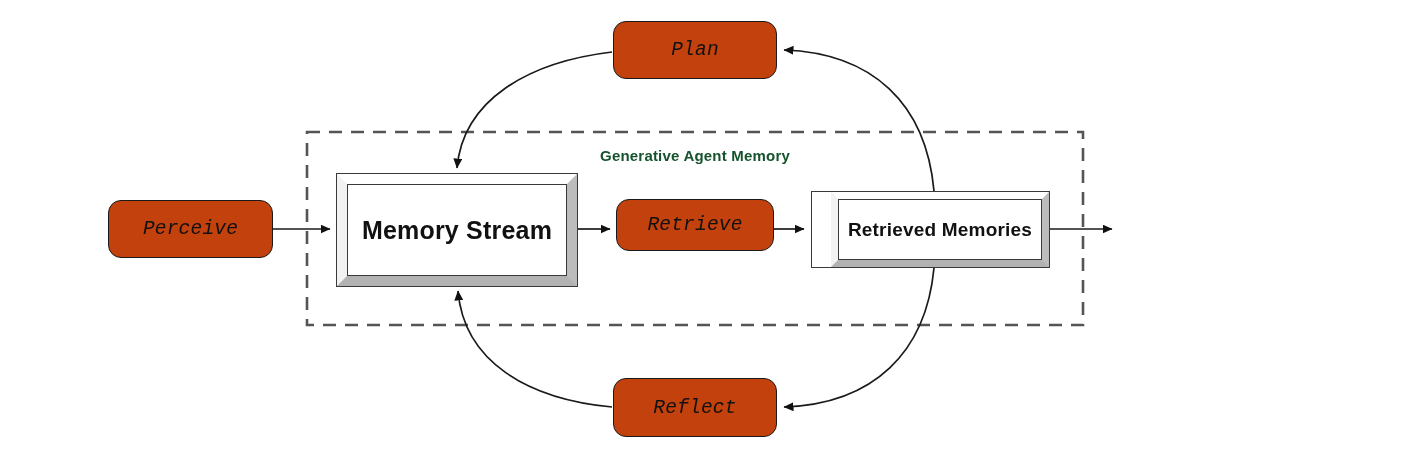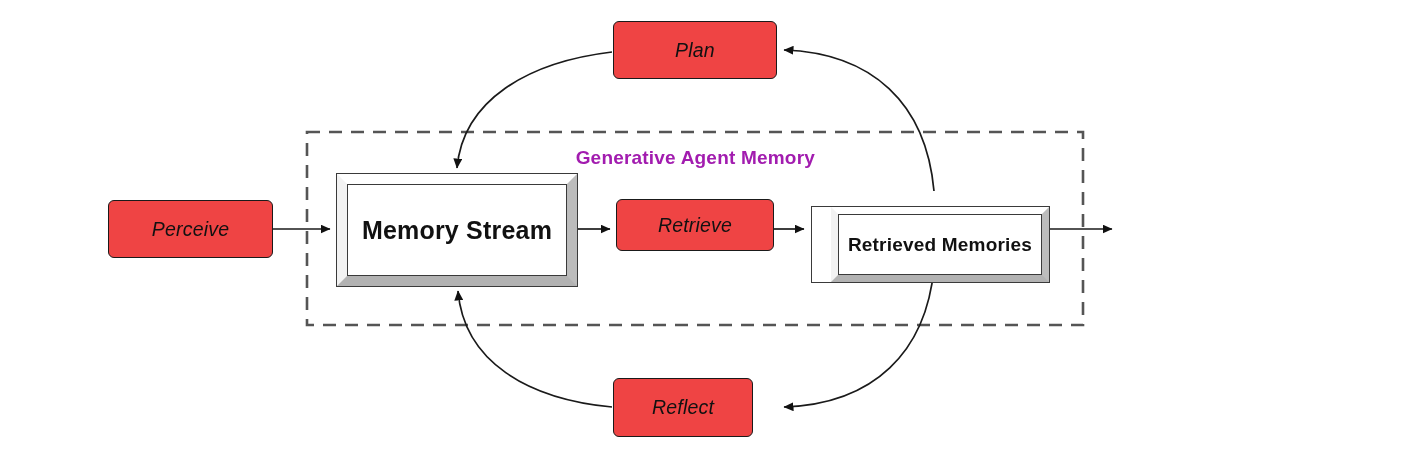--- a/index.html
+++ b/index.html
@@ -9,24 +9,24 @@
     background:#ffffff;
     font-family:"Liberation Sans","DejaVu Sans",sans-serif;
     overflow:hidden;
   }
   svg.wires{position:absolute;left:0;top:0;width:1404px;height:460px;}
 
   
   .rbox{
     position:absolute;
     box-sizing:border-box;
-    background:#ef4444;
+    background:#c2410c;
     border:1.6px solid #1a1a1a;
-    border-radius:6px;
-    display:flex;align-items:center;justify-content:center;
+    border-radius:13px;
+    display:flex;align-items:center;justify-content:center;font-family:Liberation Mono, monospace;
   }
   .rbox .lbl{
     font-style:italic;
     font-weight:500;
     font-size:19.5px;
     color:#111111;
     letter-spacing:.2px;
   }
 
   
@@ -55,24 +55,24 @@
     letter-spacing:.2px;
   }
   .ms .bevel{border-width:10px;}
   .ms .lbl{font-size:25px;}
   .rm .bevel{border-width:7px;}
   .rm .lbl{font-size:19px;}
 
   .group-title{
     position:absolute;
     left:575px;top:147px;width:240px;
-    text-align:right;
+    text-align:center;
     font-weight:700;
-    font-size:19px;
-    color:#a21caf;
+    font-size:15px;
+    color:#14532d;
     letter-spacing:.2px;
   }
 </style>
 </head>
 <body>
 
 <div class="canvas">
 
   <svg class="wires" viewBox="0 0 1404 460">
     <defs>
@@ -102,33 +102,33 @@
 
   <div class="rbox" style="left:613px;top:21px;width:164px;height:58px;">
     <span class="lbl">Plan</span>
   </div>
 
   <div class="rbox" style="left:616px;top:199px;width:158px;height:52px;">
     <span class="lbl">Retrieve</span>
   </div>
 
 
-  <div class="rbox" style="left:613px;top:378px;width:140px;height:59px;align-items:center;">
+  <div class="rbox" style="left:613px;top:378px;width:164px;height:59px;align-items:center;">
     <span class="lbl">Reflect</span>
   </div>
 
   <div class="frame ms" style="left:336px;top:173px;width:242px;height:114px;">
     <div class="bevel">
       <div class="frame-inner">
         <span class="lbl">Memory Stream</span>
       </div>
     </div>
   </div>
 
-  <div class="frame rm" style="left:811px;top:206px;width:239px;height:77px;padding-left:19px;">
+  <div class="frame rm" style="left:811px;top:191px;width:239px;height:77px;padding-left:19px;">
     <div class="bevel">
       <div class="frame-inner">
         <span class="lbl">Retrieved Memories</span>
       </div>
     </div>
   </div>
 
 </div>
 
 </body></html>

